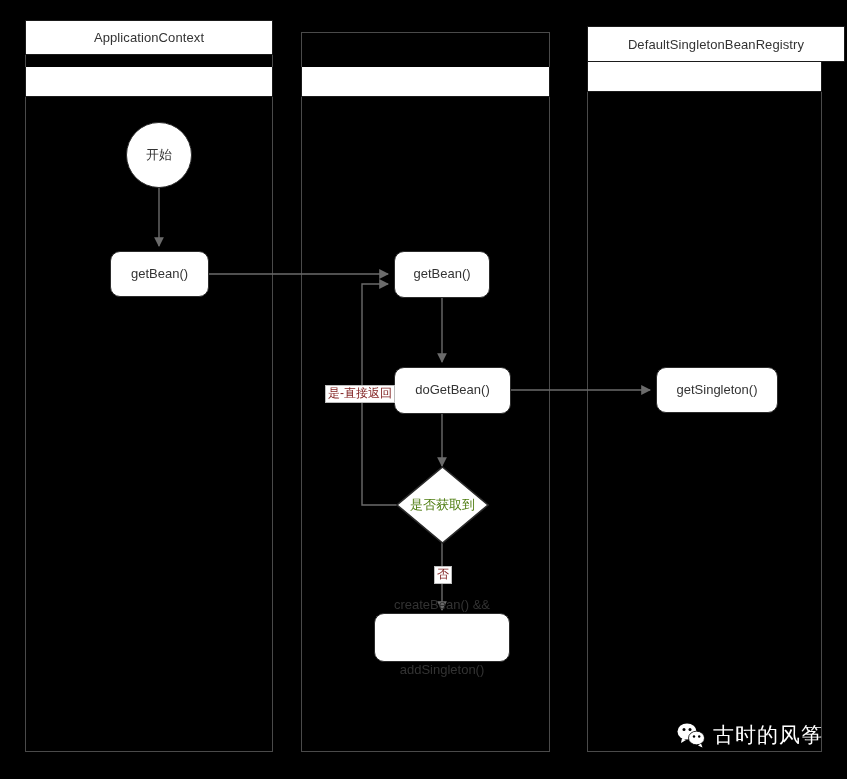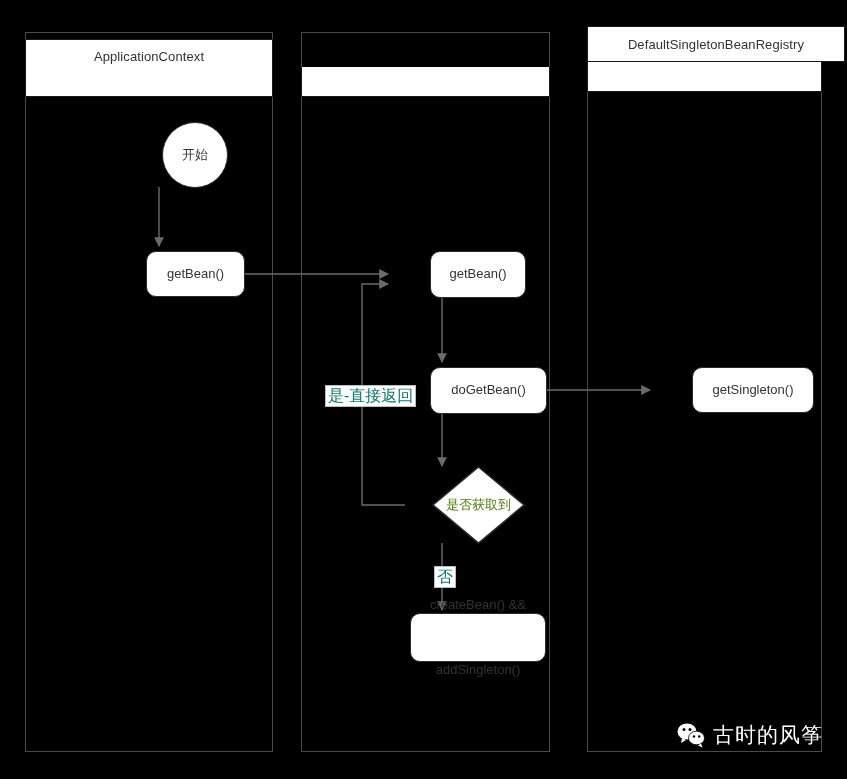--- a/index.html
+++ b/index.html
@@ -53,21 +53,20 @@
     background: #ffffff;
     border: 1.5px solid #2b2b2b;
     color: #333333;
     font-size: 13px;
     display: flex;
     align-items: center;
     justify-content: center;
     text-align: left;
     line-height: 1.25;
     z-index: 5;
-    margin-left: 36px;
   }
   .node.rounded { border-radius: 10px; }
   .node.circle  { border-radius: 50%; }
   .node.diamond {
     border: none;
     background: transparent;
   }
   .diamond-shape {
     position: absolute;
     left: 0; top: 0;
@@ -87,22 +86,22 @@
     left: 0; top: 0;
     width: 847px; height: 779px;
     z-index: 2;
     pointer-events: none;
   }
   
   .edge-label {
     position: absolute;
     background: #ffffff;
     border: 1px solid #bcbcbc;
-    color: #0f766e;
-    font-size: 16px;
+    color: #7f1d1d;
+    font-size: 12px;
     padding: 1px 2px;
     white-space: nowrap;
     z-index: 6;
     line-height: 1.15;
   }
   
   .watermark {
     position: absolute;
     display: flex;
     align-items: center;
@@ -119,21 +118,21 @@
 </style>
 </head>
 <body>
 
 <div id="canvas">
 
   <div class="lane" style="left:25px; top:32px; width:248px; height:720px;"></div>
   <div class="lane" style="left:301px; top:32px; width:249px; height:720px;"></div>
   <div class="lane" style="left:587px; top:26px; width:235px; height:726px;"></div>
 
-  <div class="lane-header" style="left:25px; top:39px; width:248px; height:35px;">ApplicationContext</div>
+  <div class="lane-header" style="left:25px; top:20px; width:248px; height:35px;">ApplicationContext</div>
   <div class="lane-subheader" style="left:25px; top:67px; width:248px; height:30px;"></div>
 
   <div class="lane-subheader" style="left:301px; top:67px; width:249px; height:30px;"></div>
 
   <div class="lane-header" style="left:587px; top:26px; width:258px; height:36px;">DefaultSingletonBeanRegistry</div>
   <div class="lane-subheader" style="left:587px; top:62px; width:235px; height:30px;"></div>
 
   <svg class="edge-layer" viewBox="0 0 847 779" xmlns="http://www.w3.org/2000/svg">
     <defs>
       <marker id="arrow" viewBox="0 0 10 10" refX="9" refY="5" markerWidth="7" markerHeight="7" orient="auto-start-reverse">

